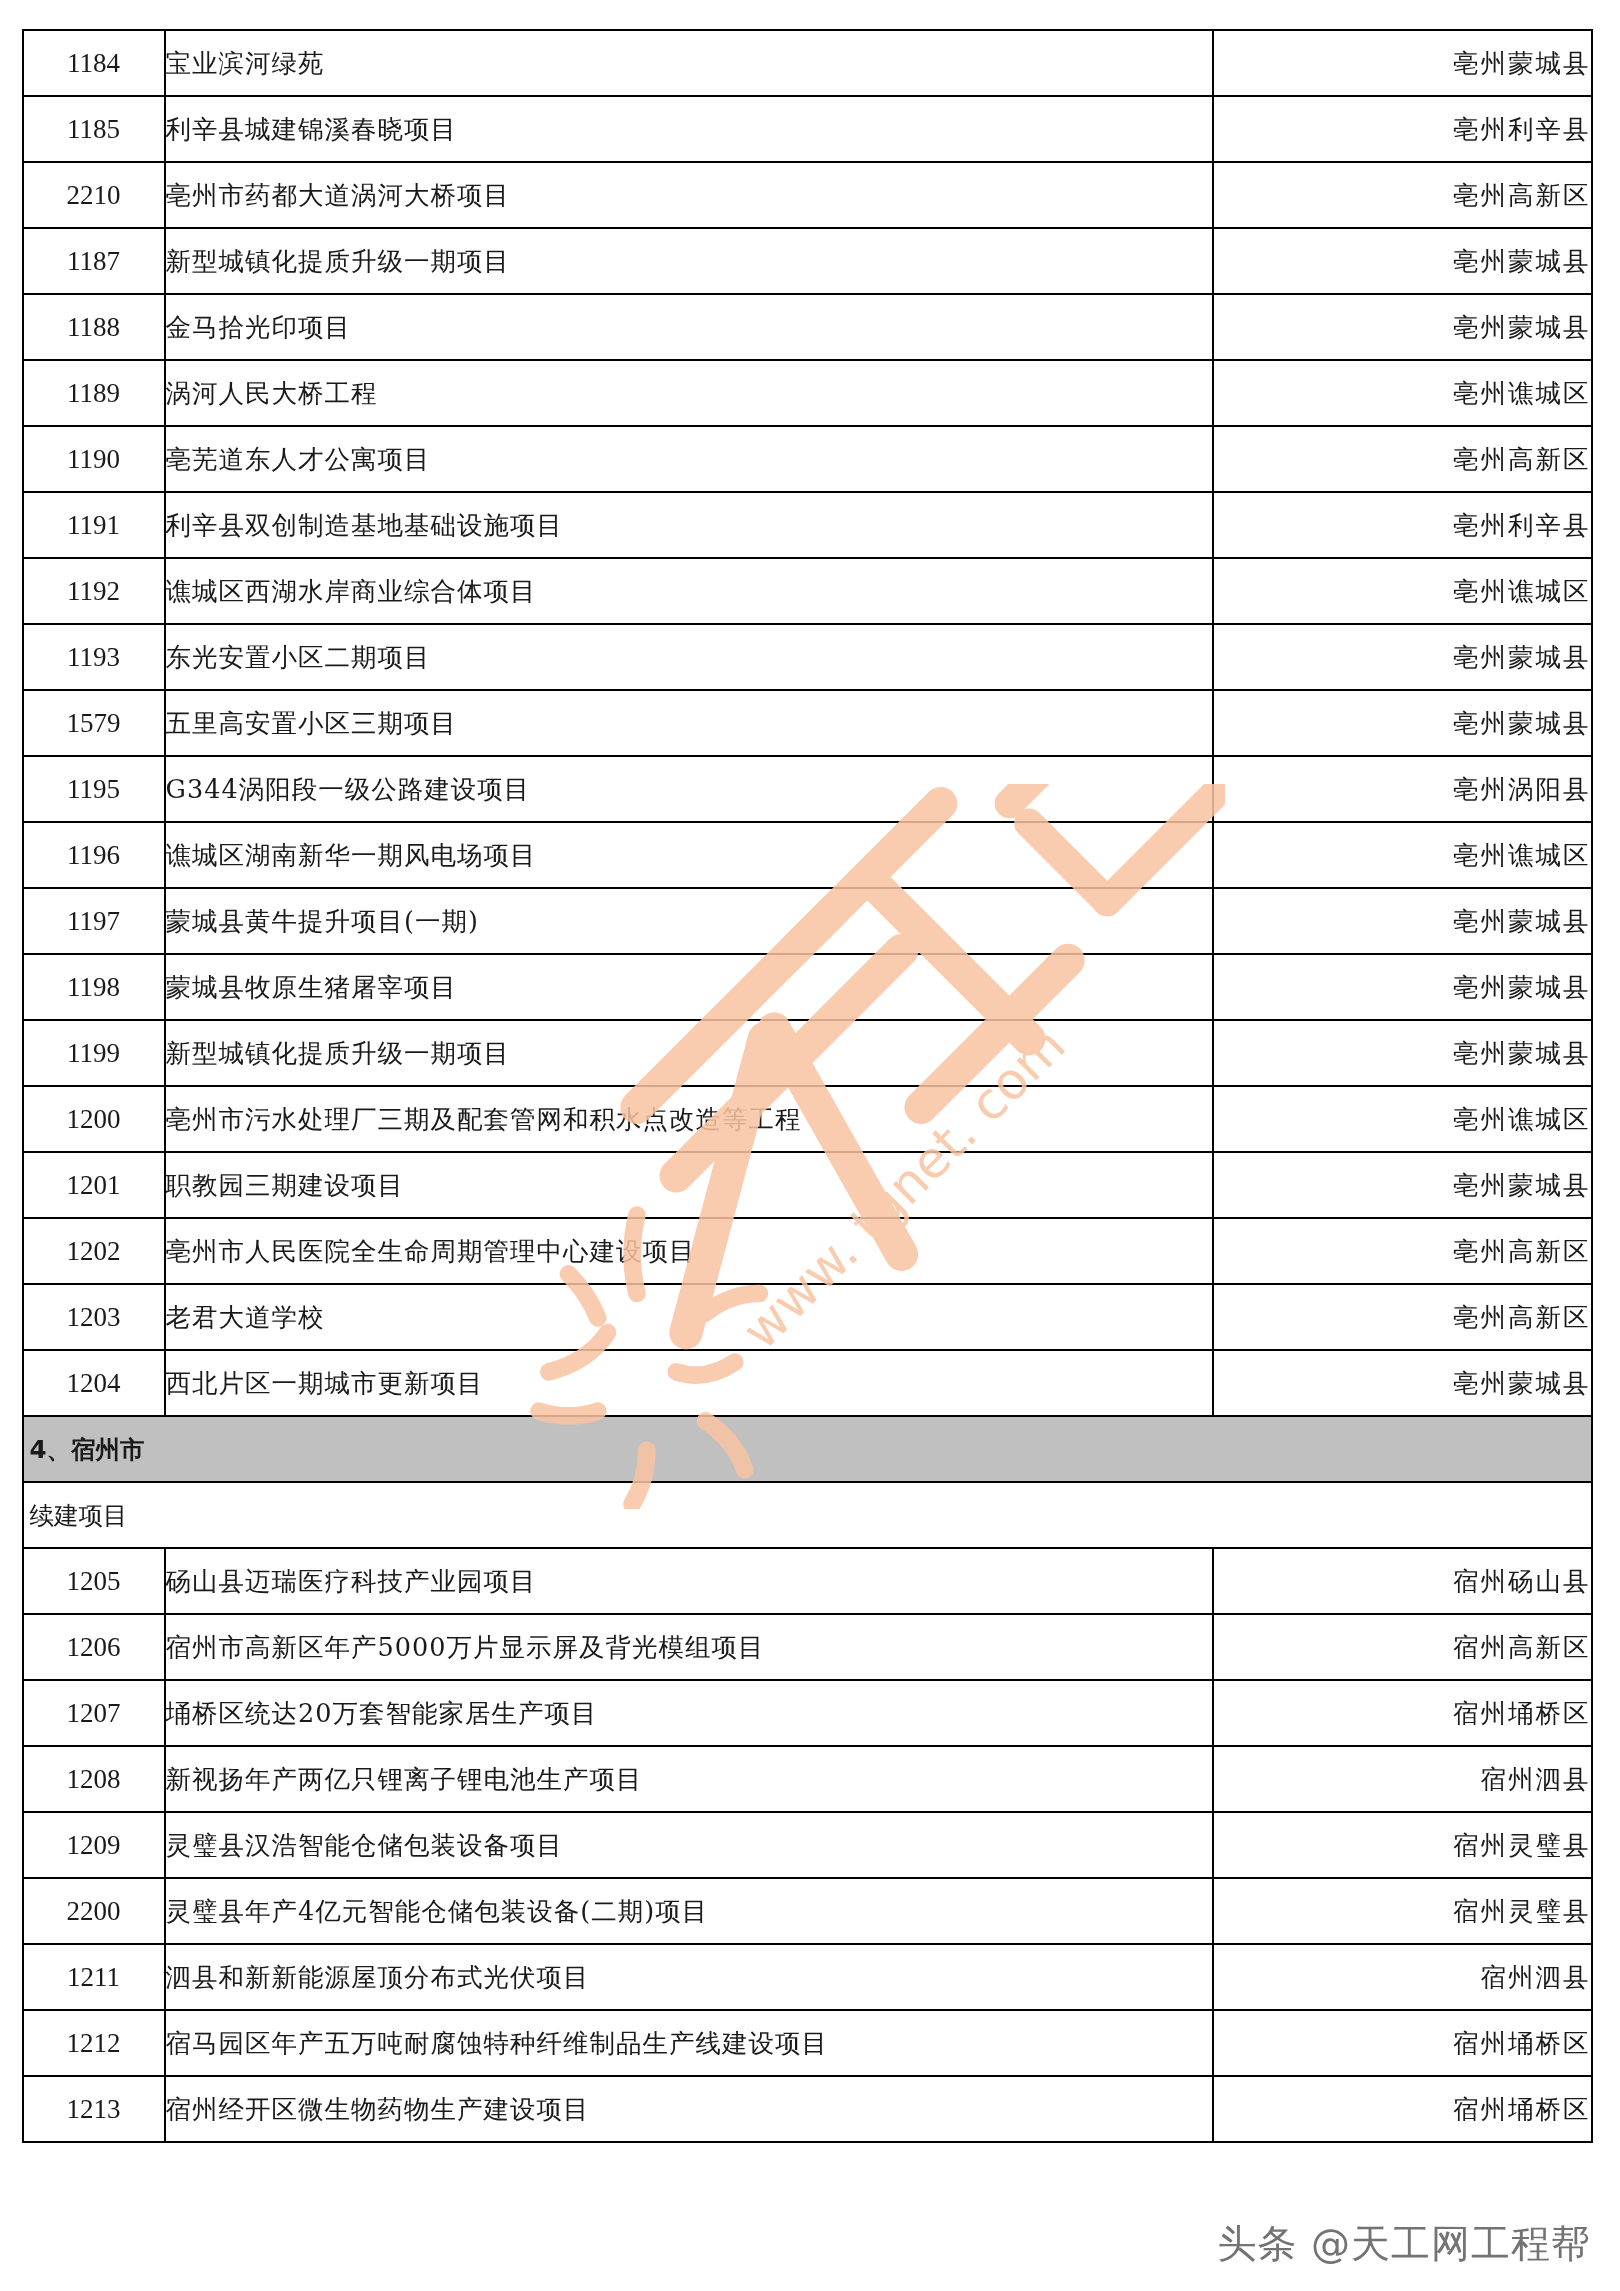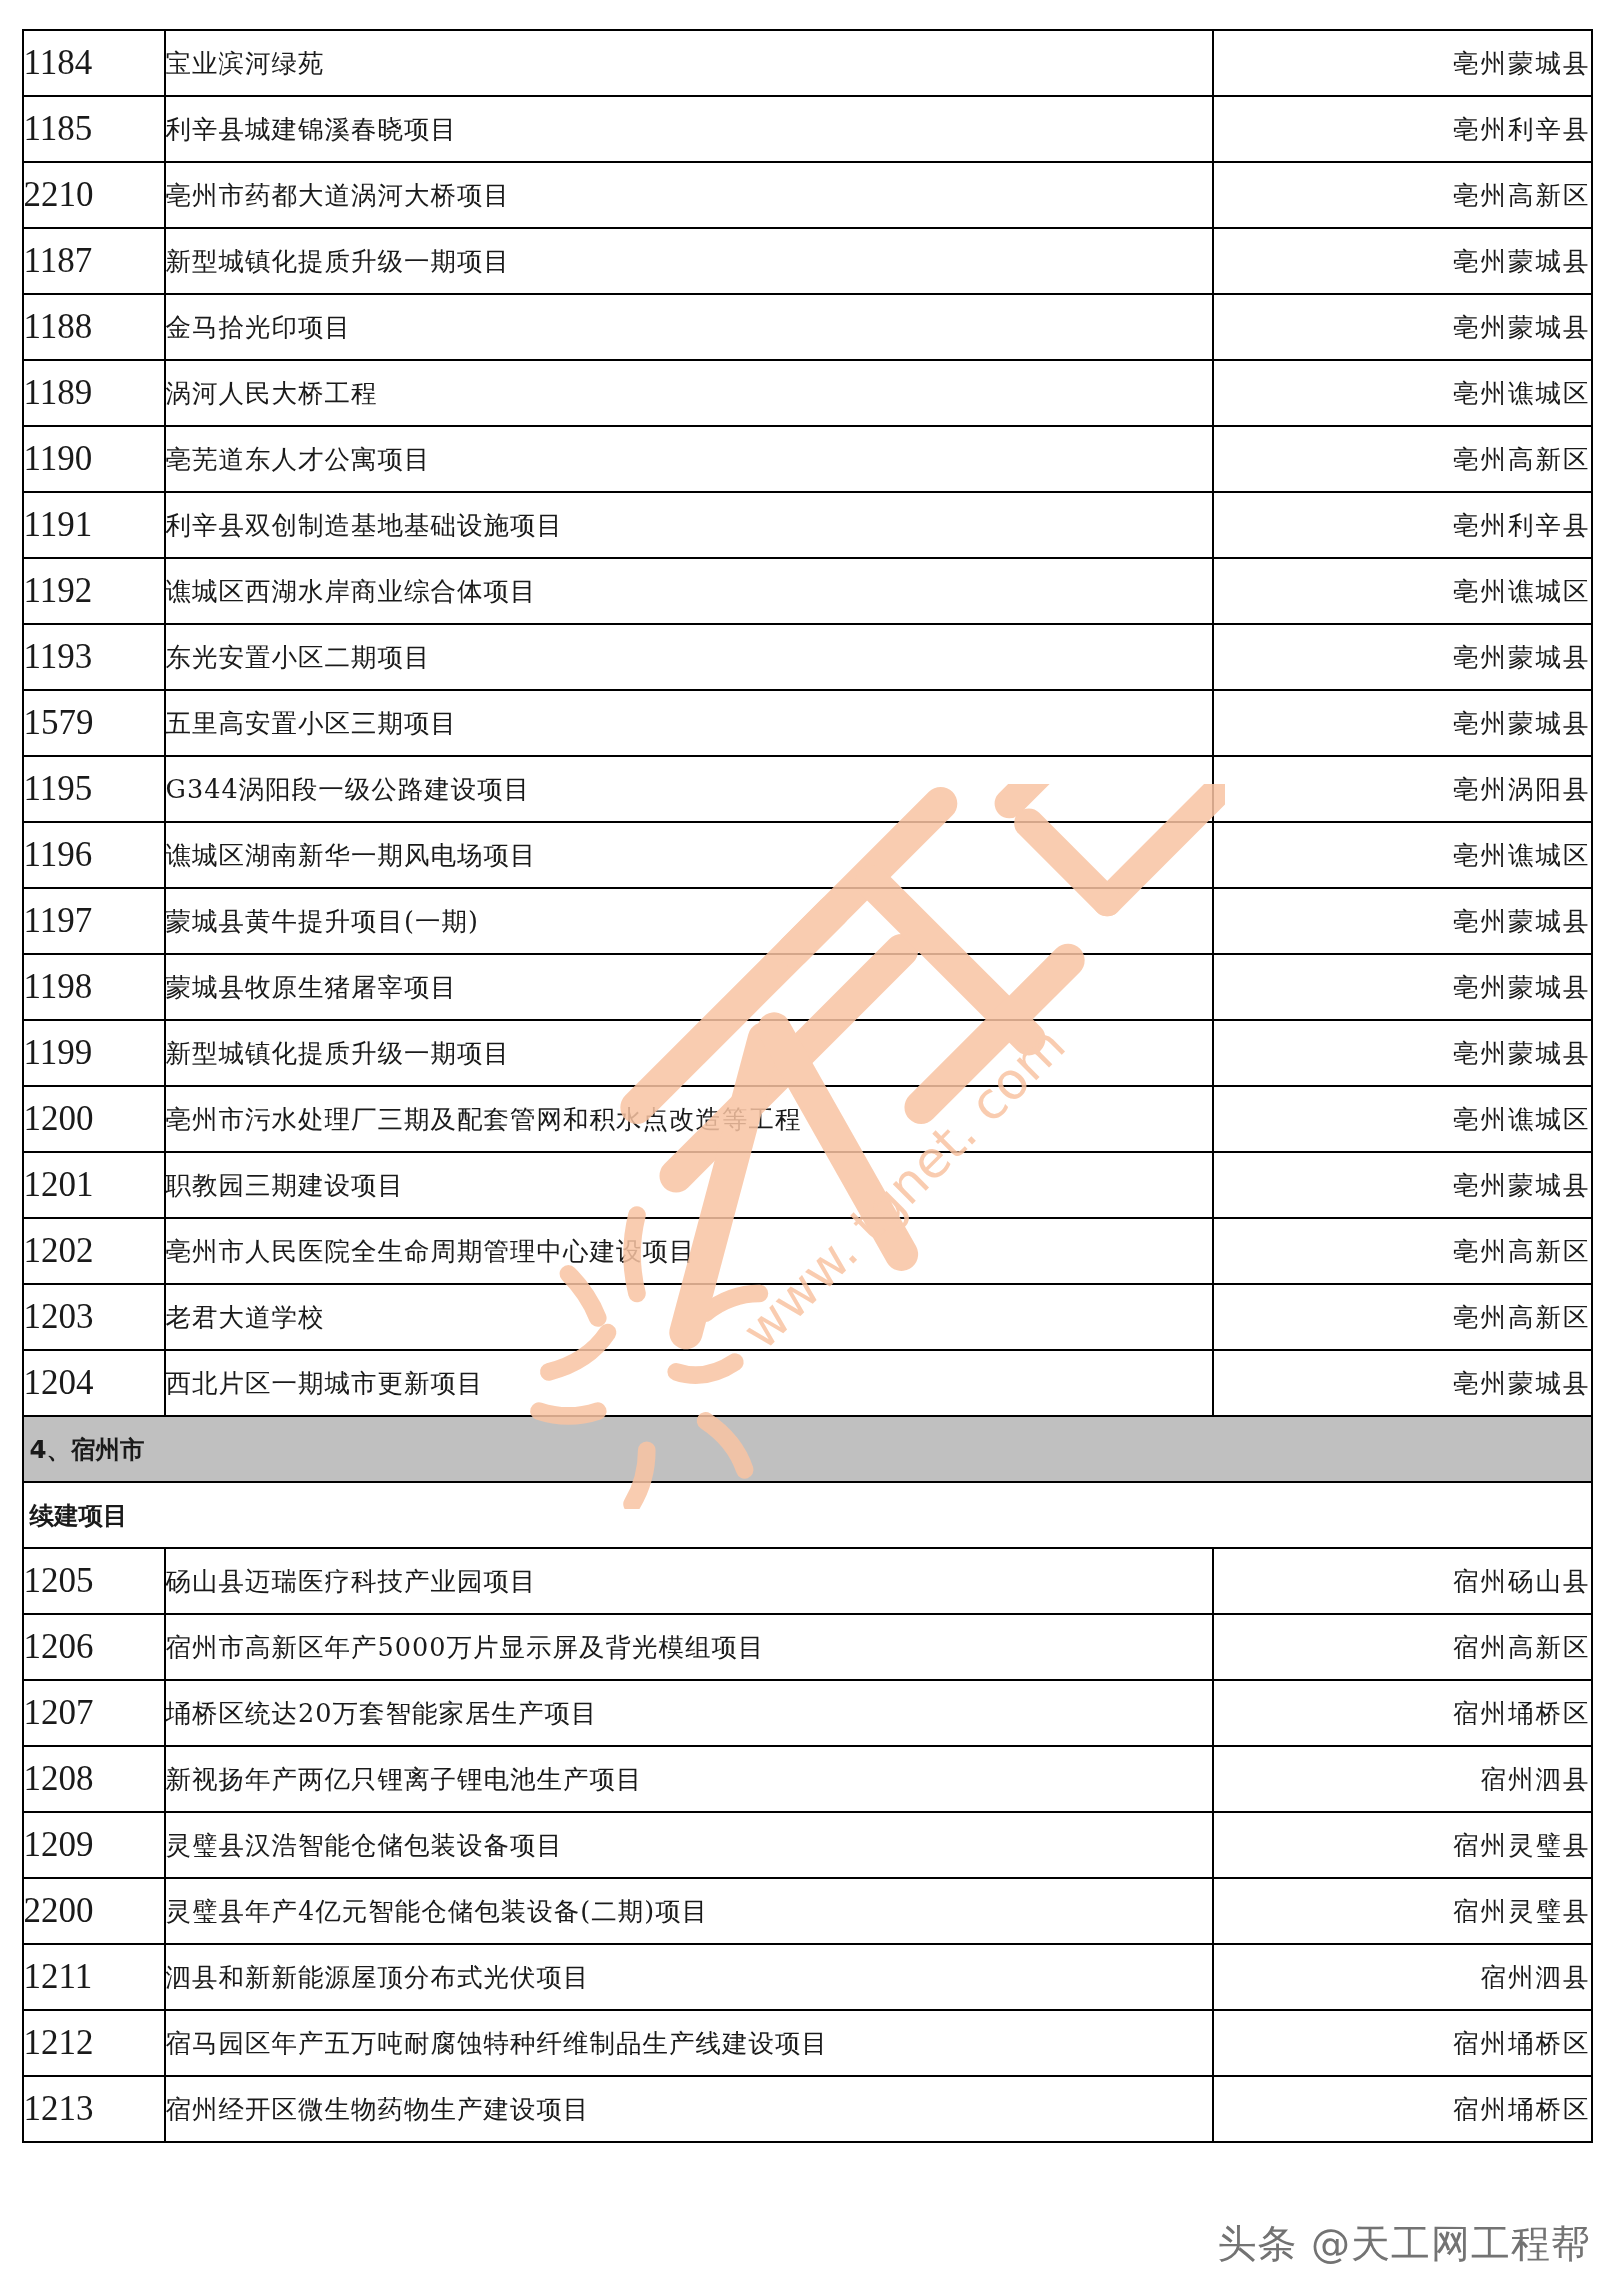--- a/index.html
+++ b/index.html
@@ -2,28 +2,28 @@
 <html><head>
 <meta charset="utf-8">
 <style>
   html, body { margin: 0; padding: 0; background: #ffffff; }
   body { width: 1620px; height: 2292px; position: relative; overflow: hidden;
          font-family: "DejaVu Serif", "Liberation Serif", serif; color: #1a1a1a; }
   .page { position: absolute; left: 0; top: 0; width: 1620px; height: 2292px; }
   table.grid { position: absolute; left: 21.6px; top: 29px; width: 1571px;
                border-collapse: collapse; table-layout: fixed; }
   table.grid td { border: 2.9px solid #000; height: 64px; padding: 0; vertical-align: middle; }
-  td.no { width: 140px; text-align: left; font-family: "Liberation Serif", "DejaVu Serif", serif;
-          font-size: 35px; }
+  td.no { width: 140px; text-align: center; font-family: "Liberation Serif", "DejaVu Serif", serif;
+          font-size: 27px; }
   td.name { width: 1046px; text-align: left; padding-left: 5.9px; font-size: 25.5px; letter-spacing: 1px;
             white-space: nowrap; overflow: hidden; }
   td.loc { text-align: right; font-size: 25.5px; letter-spacing: 2px; }
   tr.section td { background: #c0c0c0; font-weight: bold; font-size: 24.5px; padding-left: 5.9px;
                   font-family: "DejaVu Sans", "Liberation Sans", sans-serif; margin-left: 16px; }
-  tr.subsection td { background: #ffffff; font-weight: bold; font-size: 24.5px; padding-left: 5.9px;
+  tr.subsection td { background: #ffffff; font-weight: normal; font-size: 24.5px; padding-left: 5.9px;
                      font-family: "DejaVu Sans", "Liberation Sans", sans-serif; }
   .watermark { position: absolute; left: 480px; top: 784px; width: 745px; height: 725px;
                pointer-events: none; opacity: 0.85; }
   .footer-mark { position: absolute; right: 29px; top: 2217px; font-size: 39px;
                  font-family: "DejaVu Sans", "Liberation Sans", sans-serif; color: #737373;
                  text-shadow: 0 0 2px #fff, 0 0 3.9px #fff; letter-spacing: 1px; }
 </style>
 </head>
 <body>
 

